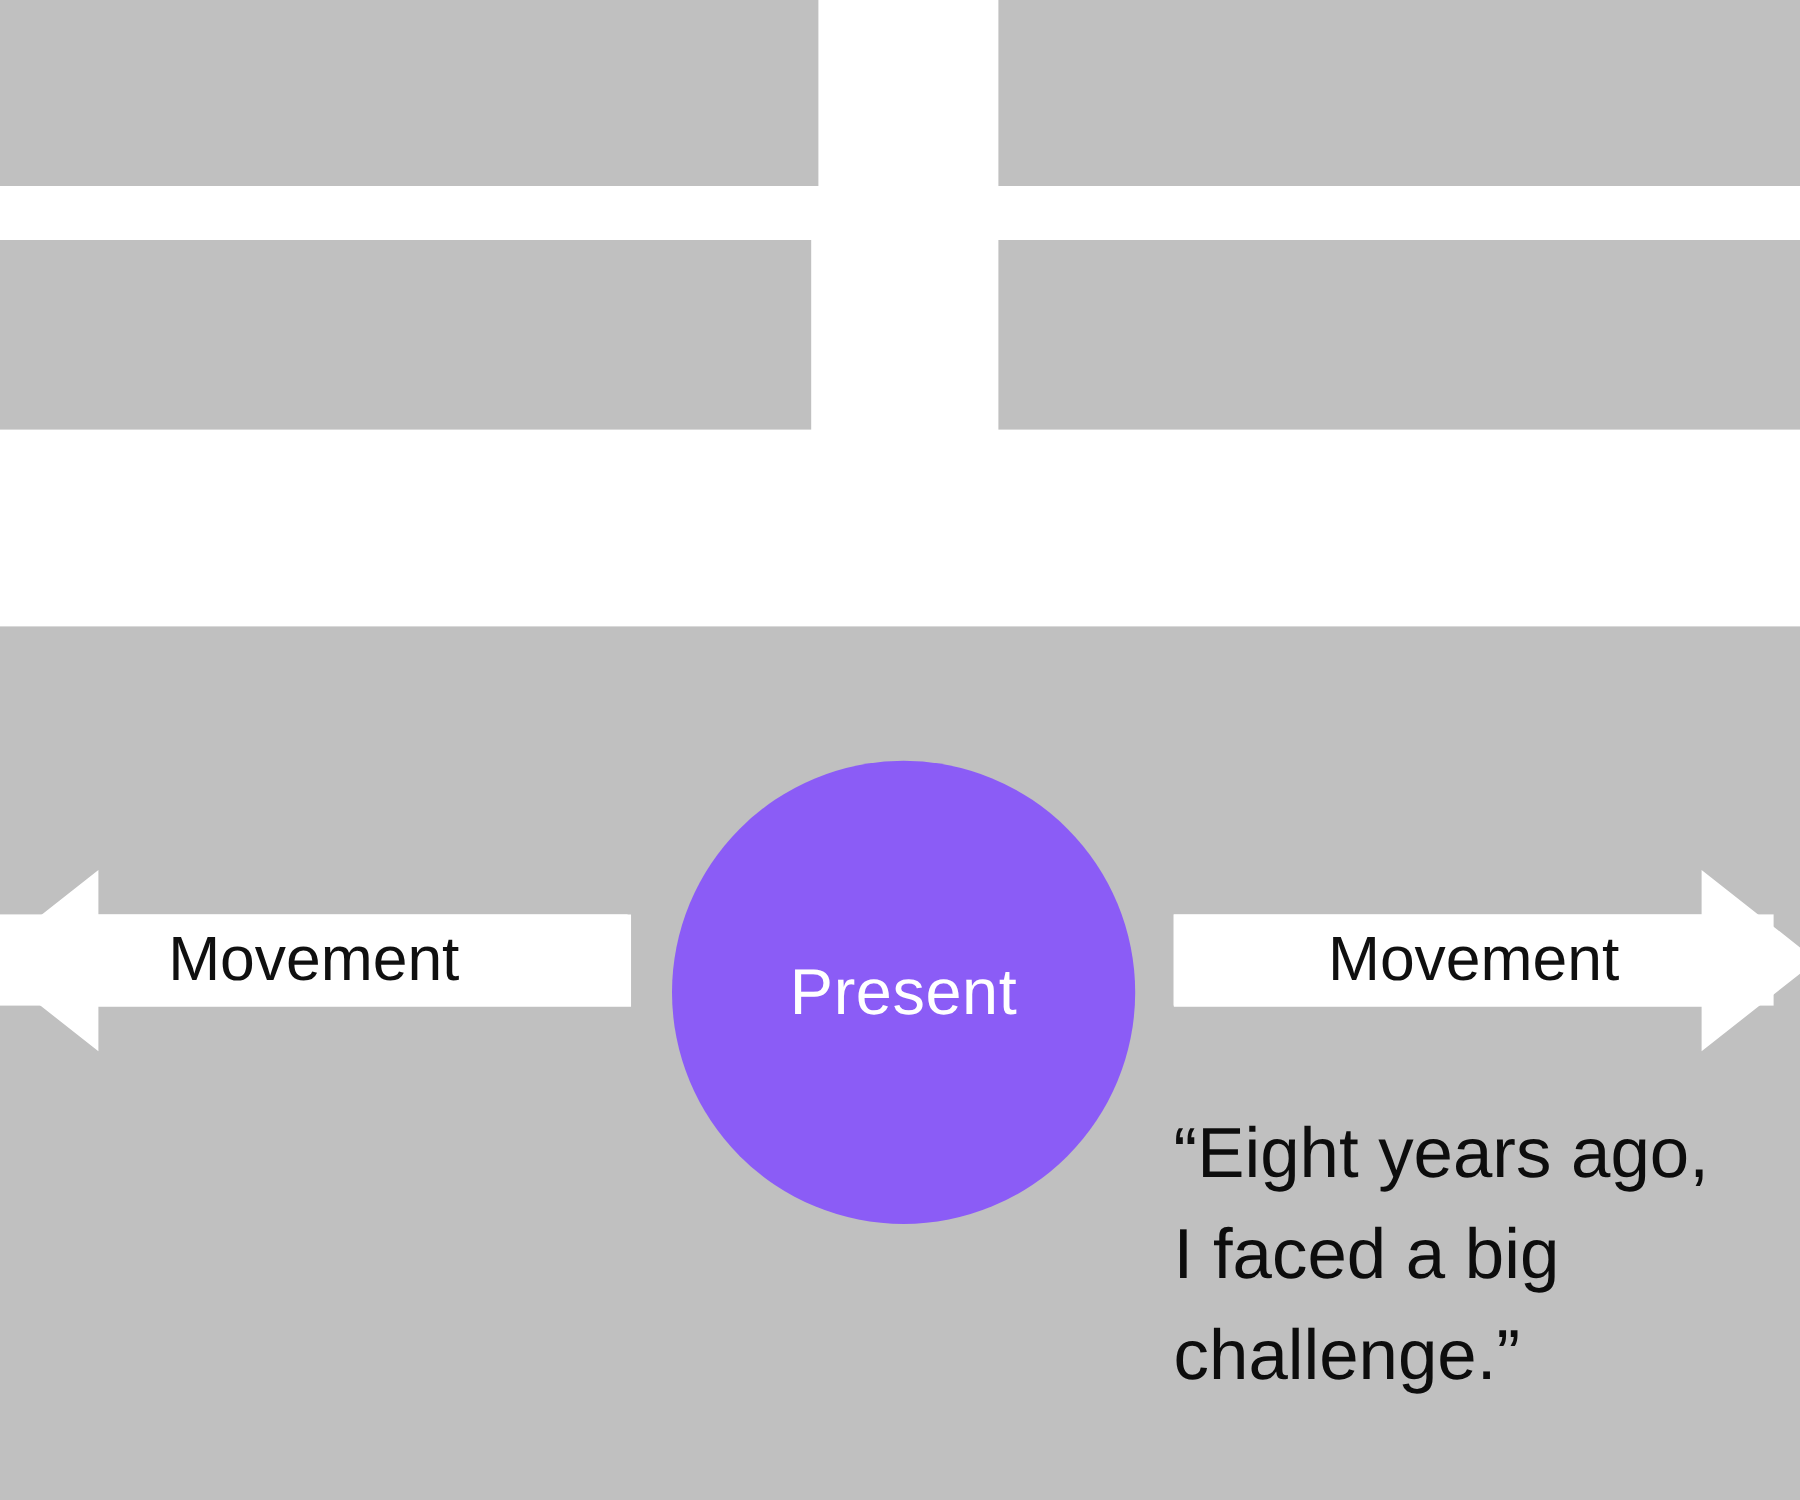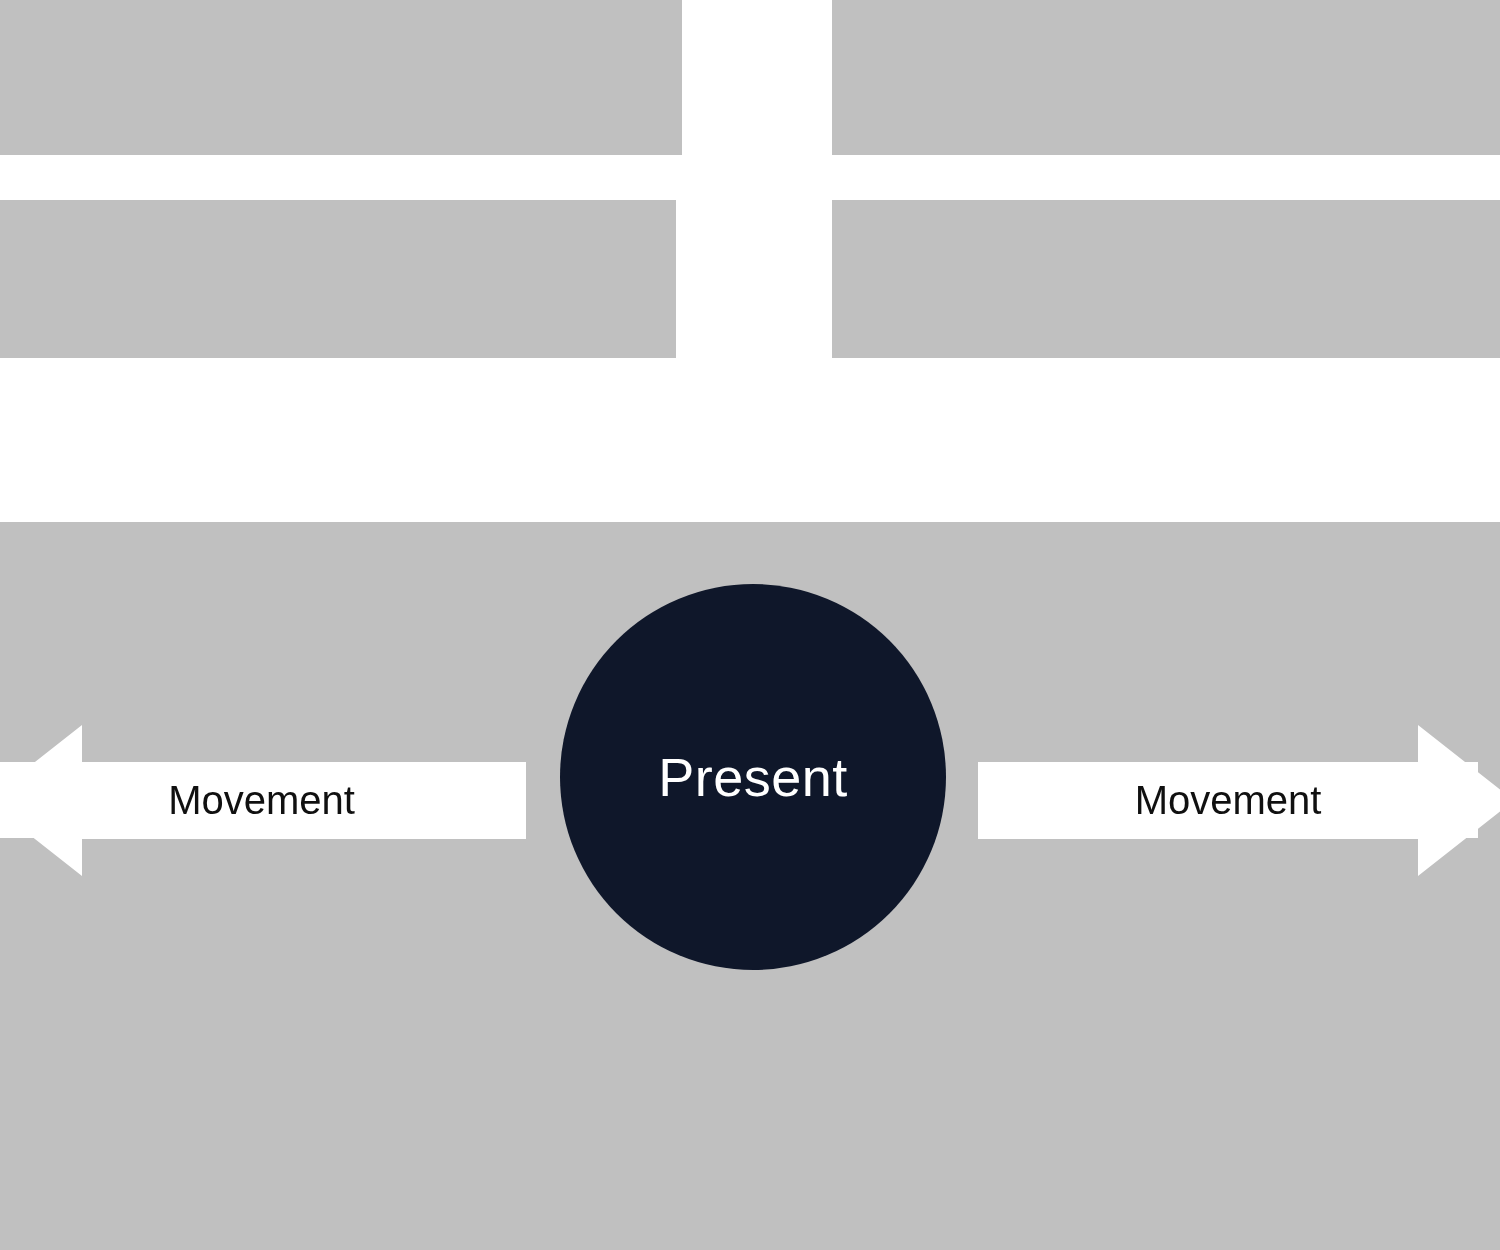--- a/index.html
+++ b/index.html
@@ -46,36 +46,36 @@
   #arrow-right-wrap { left: 978px; width: 536px; }
   .arrow-svg { display: block; width: 100%; height: 100%; }
 
   .movement-label {
     position: absolute;
     top: 762px;
     height: 76px;
     line-height: 76px;
     background: #ffffff;
     color: #101010;
-    font-size: 40px;
+    font-size: 52px;
     text-align: center;
     white-space: nowrap;
   }
   #movement-left  { left: 0px;   width: 523px; }
   #movement-right { left: 978px; width: 500px; }
 
   
   #present-circle {
     position: absolute;
     left: 560px;
-    top: 584px;
+    top: 634px;
     width: 386px;
     height: 386px;
     border-radius: 50%;
-    background: #0f172a;
+    background: #8b5cf6;
     display: flex;
     align-items: center;
     justify-content: center;
   }
   #present-label {
     color: #ffffff;
     font-size: 54px;
     letter-spacing: 0.5px;
   }
 
@@ -114,14 +114,17 @@
     </svg>
   </div>
 
   <div class="movement-label" id="movement-left">Movement</div>
   <div class="movement-label" id="movement-right">Movement</div>
 
   <div id="present-circle">
     <span id="present-label">Present</span>
   </div>
 
+  <div class="quote" id="quote-right">“Eight years ago,
+I faced a big
+challenge.”</div>
 
 </div>
 
 </body></html>

